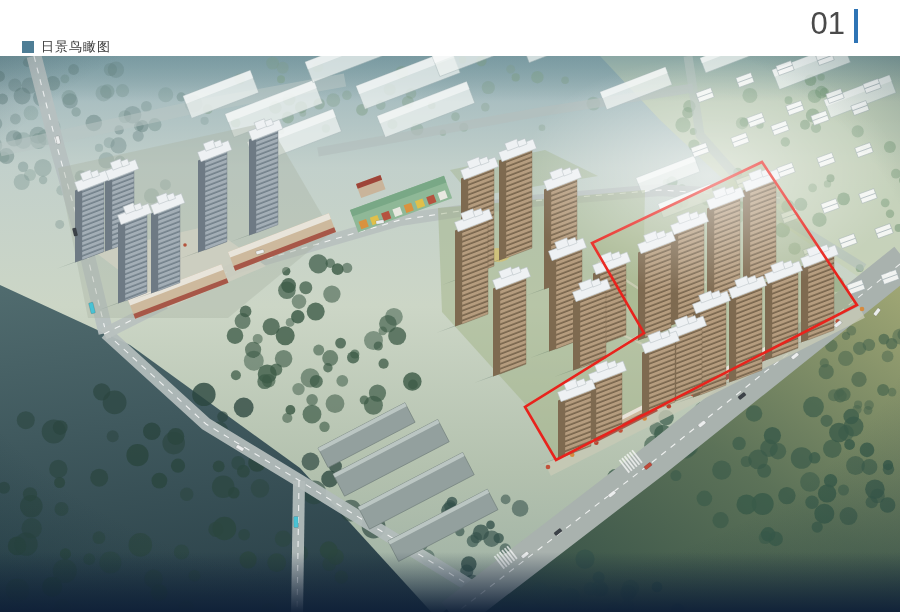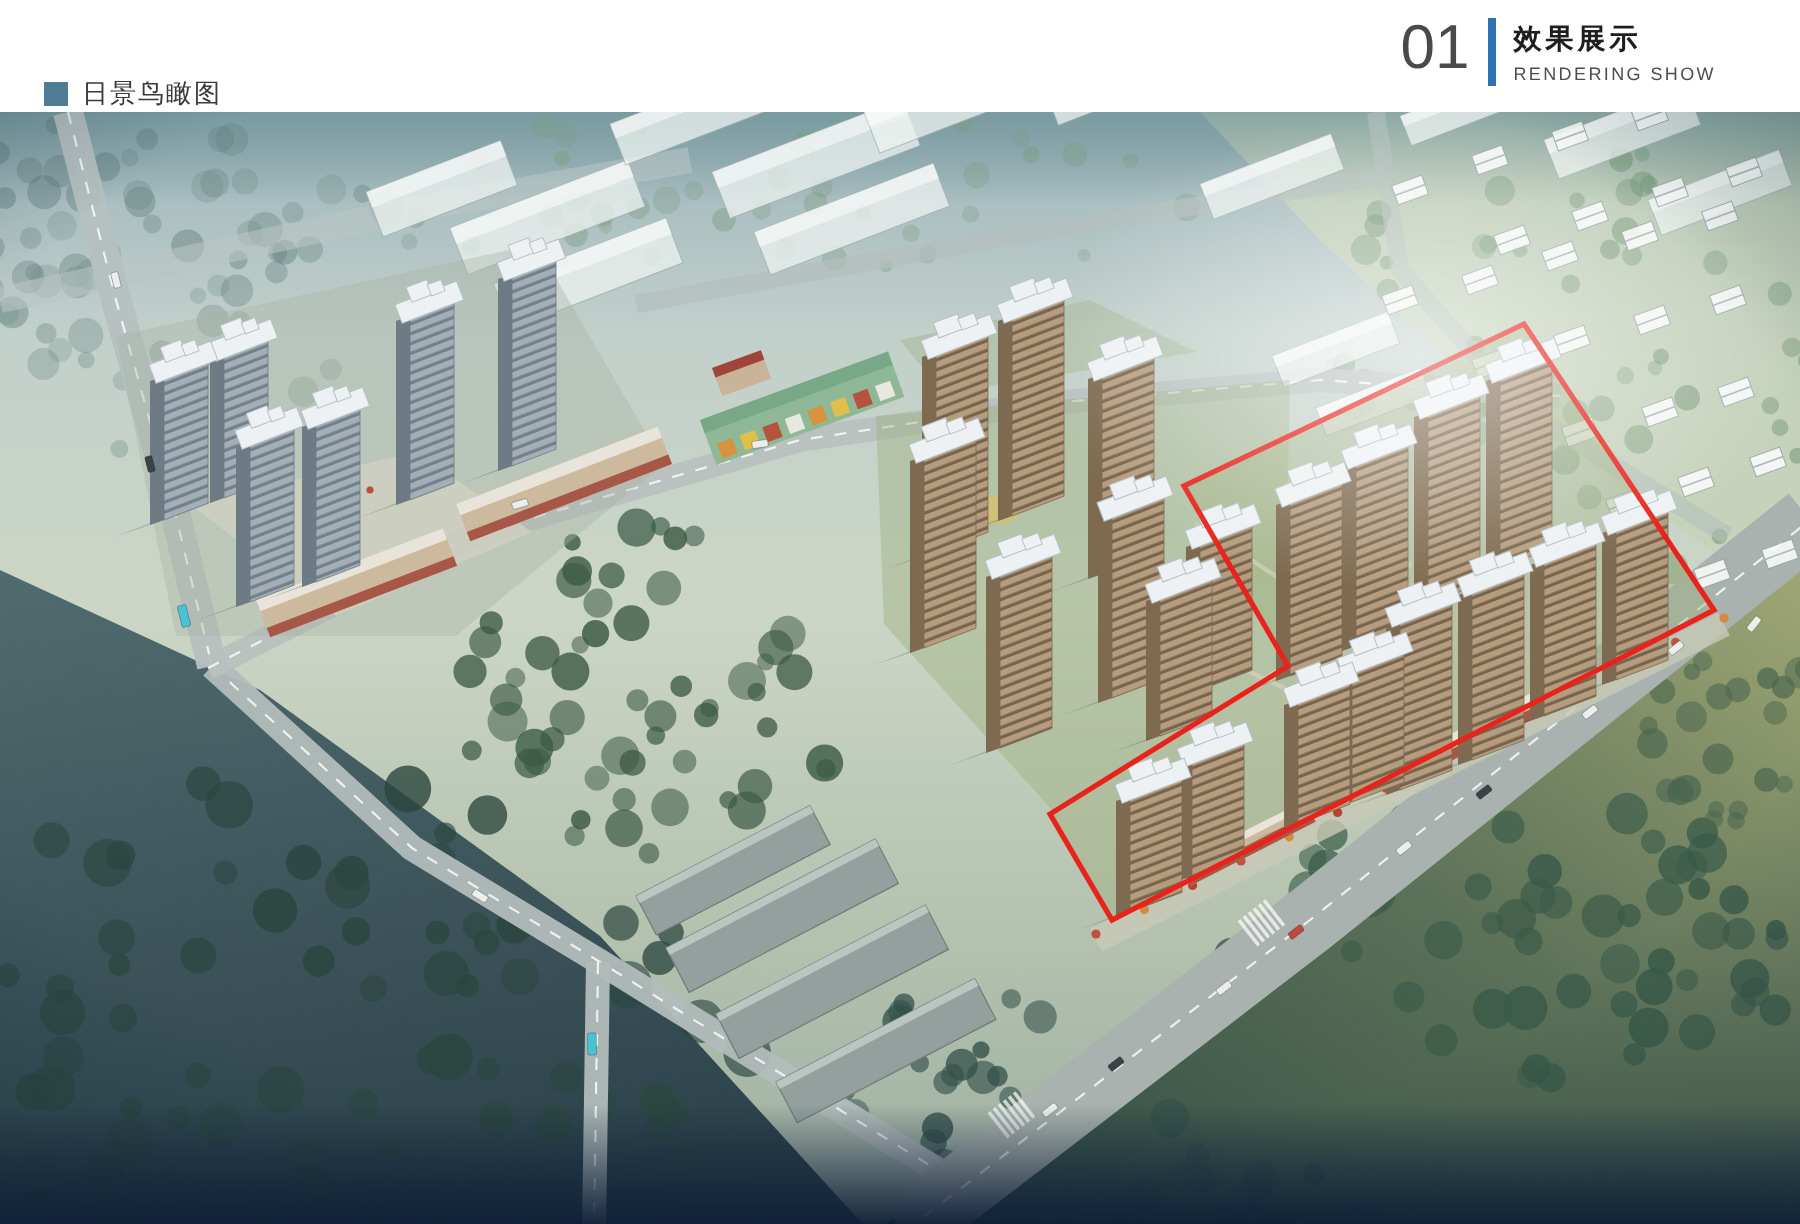--- a/index.html
+++ b/index.html
@@ -23,24 +23,20 @@
 <div class="page">
 
   <div class="caption">
     <span class="cap-square"></span>
     <span class="cap-text">日景鸟瞰图</span>
   </div>
 
   <div class="index">
     <span class="num">01</span>
     <span class="vbar"></span>
-    <span class="titles">
-      <span class="cn">效果展示</span>
-      <span class="en">RENDERING SHOW</span>
-    </span>
   </div>
 
   <div class="canvas">
     <svg id="scene" width="900" height="556" viewBox="0 56 900 556">
         <defs>
           <linearGradient id="gBase" x1="0" y1="0" x2="0" y2="1">
             <stop offset="0" stop-color="#8ba6ab" stop-opacity="1"></stop>
             <stop offset="0.08" stop-color="#aabfc1" stop-opacity="1"></stop>
             <stop offset="0.2" stop-color="#c2d0cb" stop-opacity="1"></stop>
             <stop offset="0.45" stop-color="#ccd6c6" stop-opacity="1"></stop>

